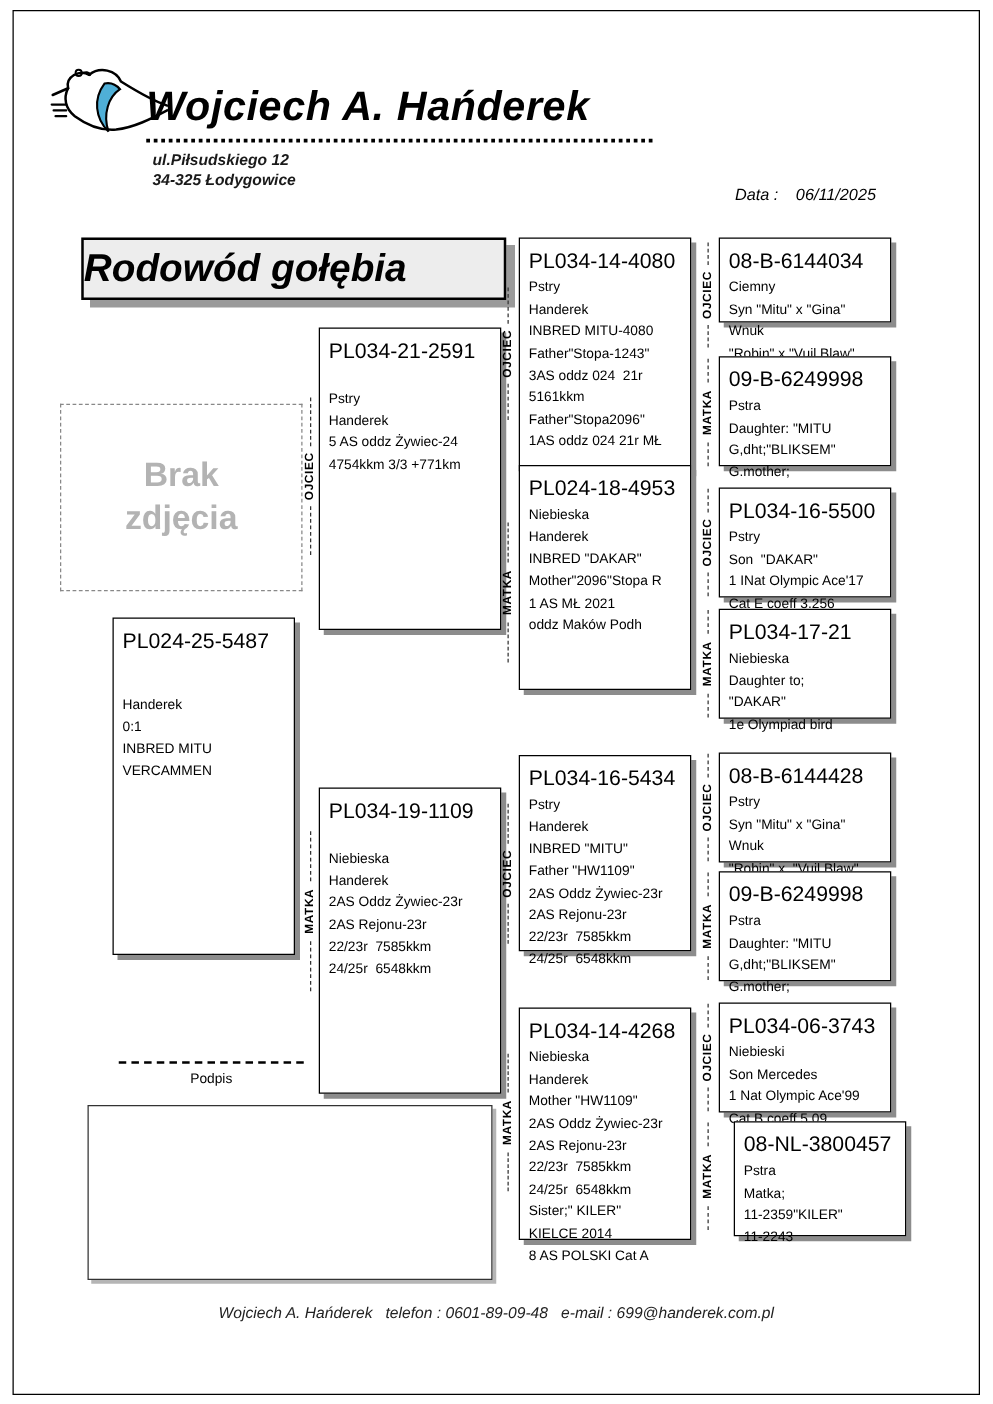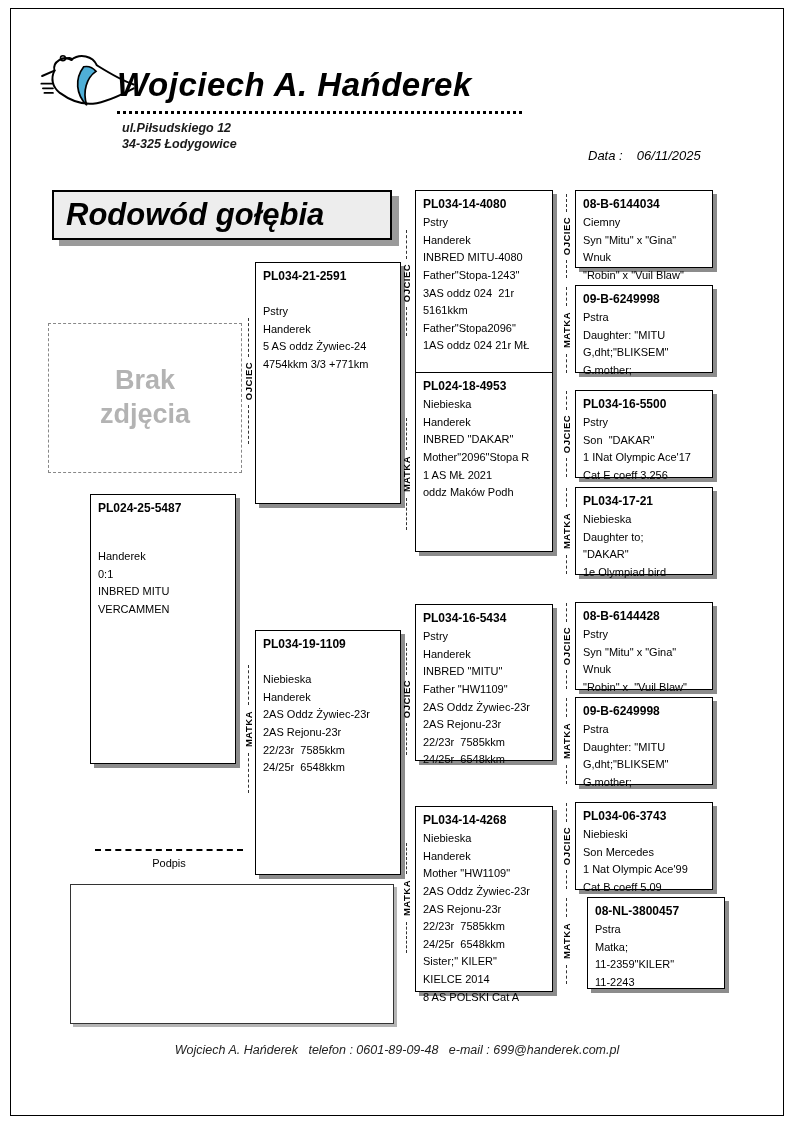--- a/index.html
+++ b/index.html
@@ -13,40 +13,40 @@
   
   .brand-name{position:absolute;left:117px;top:66px;font-size:33px;font-weight:bold;font-style:italic;letter-spacing:0.5px;white-space:nowrap;}
   .name-underline{position:absolute;left:117px;top:111px;width:405px;height:0;border-top:3.5px dotted #000;}
   .addr{position:absolute;left:122px;font-size:12.5px;font-style:italic;color:#1a1a1a;font-weight:bold;}
   .addr1{top:121px;} .addr2{top:137px;}
   .date-row{position:absolute;left:588px;top:148px;font-size:13px;font-style:italic;white-space:pre;}
   .date-row .val{margin-left:14px;}
 
   
   .title-box{
-    position:absolute;left:52px;top:190px;width:340px;height:50px;
+    position:absolute;left:65px;top:190px;width:340px;height:50px;
     background:#ededed;border:2px solid #000;box-shadow:7px 6px 0 #9a9a9a;
-    display:flex;align-items:center;padding-left:12px;box-sizing:border-box;
+    display:flex;align-items:center;box-sizing:border-box;
   }
   .title-box .t{font-size:31px;font-weight:bold;font-style:italic;}
 
   
   .photo-box{
     position:absolute;left:48px;top:323px;width:192px;height:148px;
     border:1.6px dashed #888;display:flex;flex-direction:column;align-items:center;justify-content:center;
     color:#b3b3b3;font-weight:bold;font-size:27px;line-height:1.25;
   }
 
   
   .pbox{
     position:absolute;background:#fff;border:1.5px solid #000;
     box-shadow:4px 4px 0 #8c8c8c;box-sizing:border-box;
     padding:4px 7px;font-size:11px;line-height:1.6;
   }
-  .pbox .ring{font-weight:bold;font-size:12px;}
+  .pbox .ring{font-weight:normal;font-size:17px;}
   .pbox .lines{white-space:pre-wrap;}
   .gap-lg{margin-top:30px;}
   .gap-sm{margin-top:17px;}
 
   
   .vlabel{position:absolute;width:16px;display:flex;flex-direction:column;align-items:center;}
   .vlabel .dash{flex:1;width:0;border-left:1.6px dashed #333;}
   .vlabel .word{height:48px;width:16px;position:relative;flex:none;}
   .vlabel .word span{
     position:absolute;left:50%;top:50%;transform:translate(-50%,-50%) rotate(-90deg);
@@ -161,21 +161,21 @@
 Mother "HW1109"
 2AS Oddz Żywiec-23r
 2AS Rejonu-23r
 22/23r  7585kkm
 24/25r  6548kkm
 Sister;" KILER"
 KIELCE 2014
 8 AS POLSKI Cat A</div>
   </div>
 
-  <div class="pbox" style="left:575px;top:190px;width:138px;height:78px;">
+  <div class="pbox" style="left:575px;top:190px;width:138px;height:68px;">
     <div class="ring">08-B-6144034</div>
     <div class="lines">Ciemny
 Syn "Mitu" x "Gina"
 Wnuk
 "Robin" x "Vuil Blaw"</div>
   </div>
   <div class="pbox" style="left:575px;top:285px;width:138px;height:88px;">
     <div class="ring">09-B-6249998</div>
     <div class="lines">Pstra
 Daughter: "MITU

